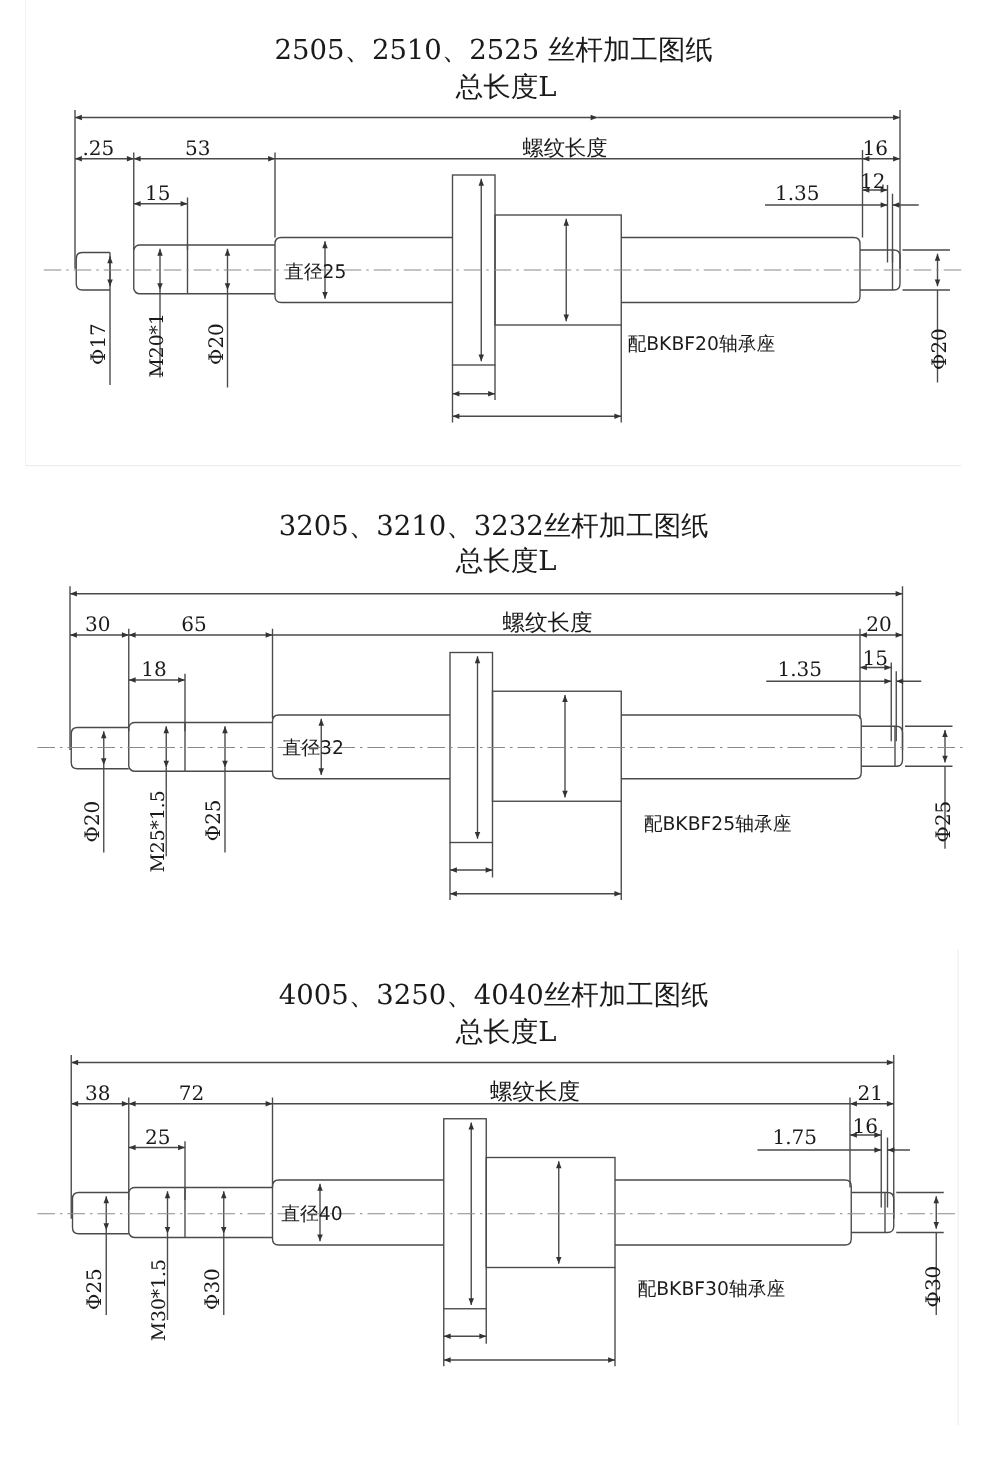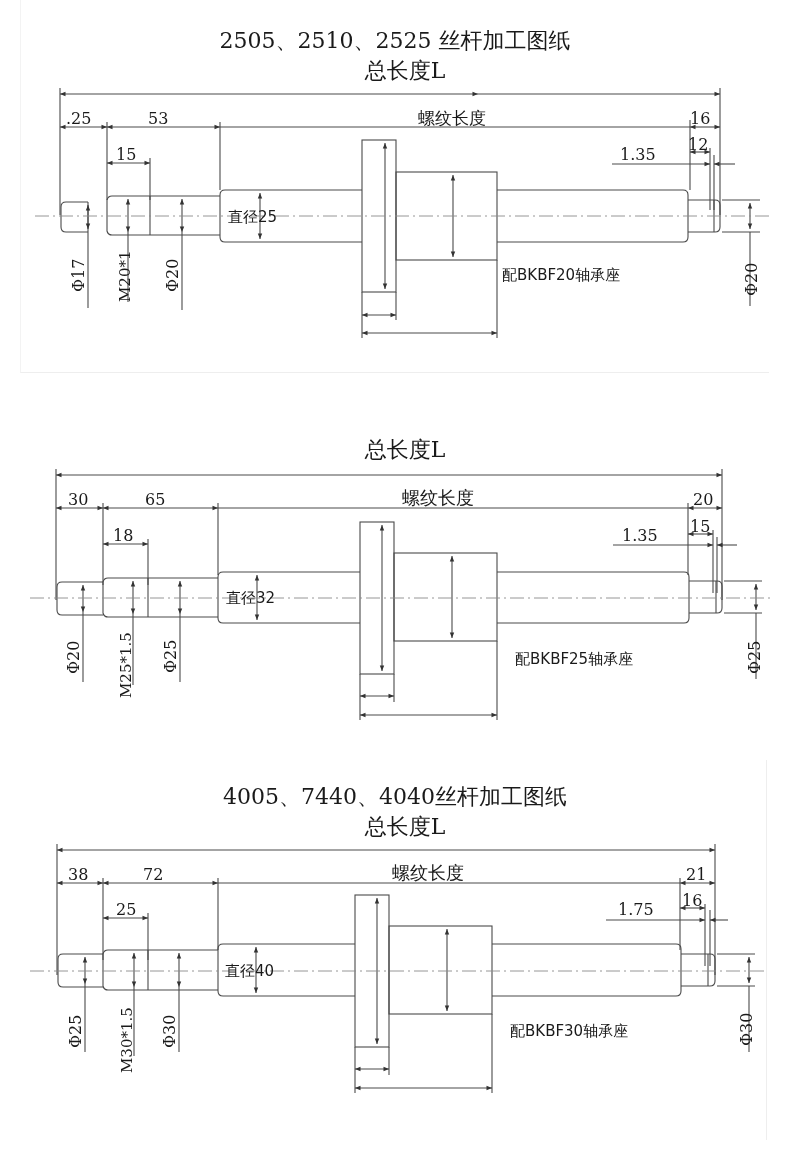--- a/index.html
+++ b/index.html
@@ -99,20 +99,21 @@
     <text x="228" y="222" font-size="15" class="sans">直径25</text>
     <text x="502" y="280" font-size="15" class="sans">配BKBF20轴承座</text>
     <text transform="translate(84,292) rotate(-90)" font-size="16">Φ17</text>
     <text transform="translate(130,302) rotate(-90)" font-size="15">M20*1</text>
     <text transform="translate(178,292) rotate(-90)" font-size="16">Φ20</text>
     <text transform="translate(757,296) rotate(-90)" font-size="16">Φ20</text>
   </svg>
 </div>
 
 <div class="panel" id="p2">
+  <div class="title" style="top:24px;">3205、3210、3232丝杆加工图纸</div>
   <div class="subtitle" style="top:52px;">总长度L</div>
   <svg width="790" height="375">
     <defs>
       <marker id="a2" viewBox="0 0 10 10" refX="10" refY="5" markerWidth="7" markerHeight="5" orient="auto-start-reverse">
           <path d="M0,1 L10,5 L0,9 z" fill="#333"></path>
         </marker>
     </defs>
     <g stroke="#4a4a4a" stroke-width="1.1" fill="none">
       <line x1="56" y1="90" x2="722" y2="90" marker-start="url(#a2)" marker-end="url(#a2)"></line>
       <line x1="56" y1="84" x2="56" y2="215"></line>
@@ -171,21 +172,21 @@
     <text x="515" y="279" font-size="15" class="sans">配BKBF25轴承座</text>
     <text transform="translate(79,289) rotate(-90)" font-size="16">Φ20</text>
     <text transform="translate(131,313) rotate(-90)" font-size="15">M25*1.5</text>
     <text transform="translate(176,288) rotate(-90)" font-size="16">Φ25</text>
     <text transform="translate(760,289) rotate(-90)" font-size="16">Φ25</text>
   </svg>
 </div>
 
 <div class="panel" id="p3">
   <div class="frame3"></div>
-  <div class="title" style="top:24px;">4005、7440、4040丝杆加工图纸</div>
+  <div class="title" style="top:24px;">4005、3250、4040丝杆加工图纸</div>
   <div class="subtitle" style="top:54px;">总长度L</div>
   <svg width="790" height="408">
     <defs>
       <marker id="a3" viewBox="0 0 10 10" refX="10" refY="5" markerWidth="7" markerHeight="5" orient="auto-start-reverse">
           <path d="M0,1 L10,5 L0,9 z" fill="#333"></path>
         </marker>
     </defs>
     <g stroke="#4a4a4a" stroke-width="1.1" fill="none">
       <line x1="57" y1="90" x2="715" y2="90" marker-start="url(#a3)" marker-end="url(#a3)"></line>
       <line x1="57" y1="84" x2="57" y2="215"></line>

